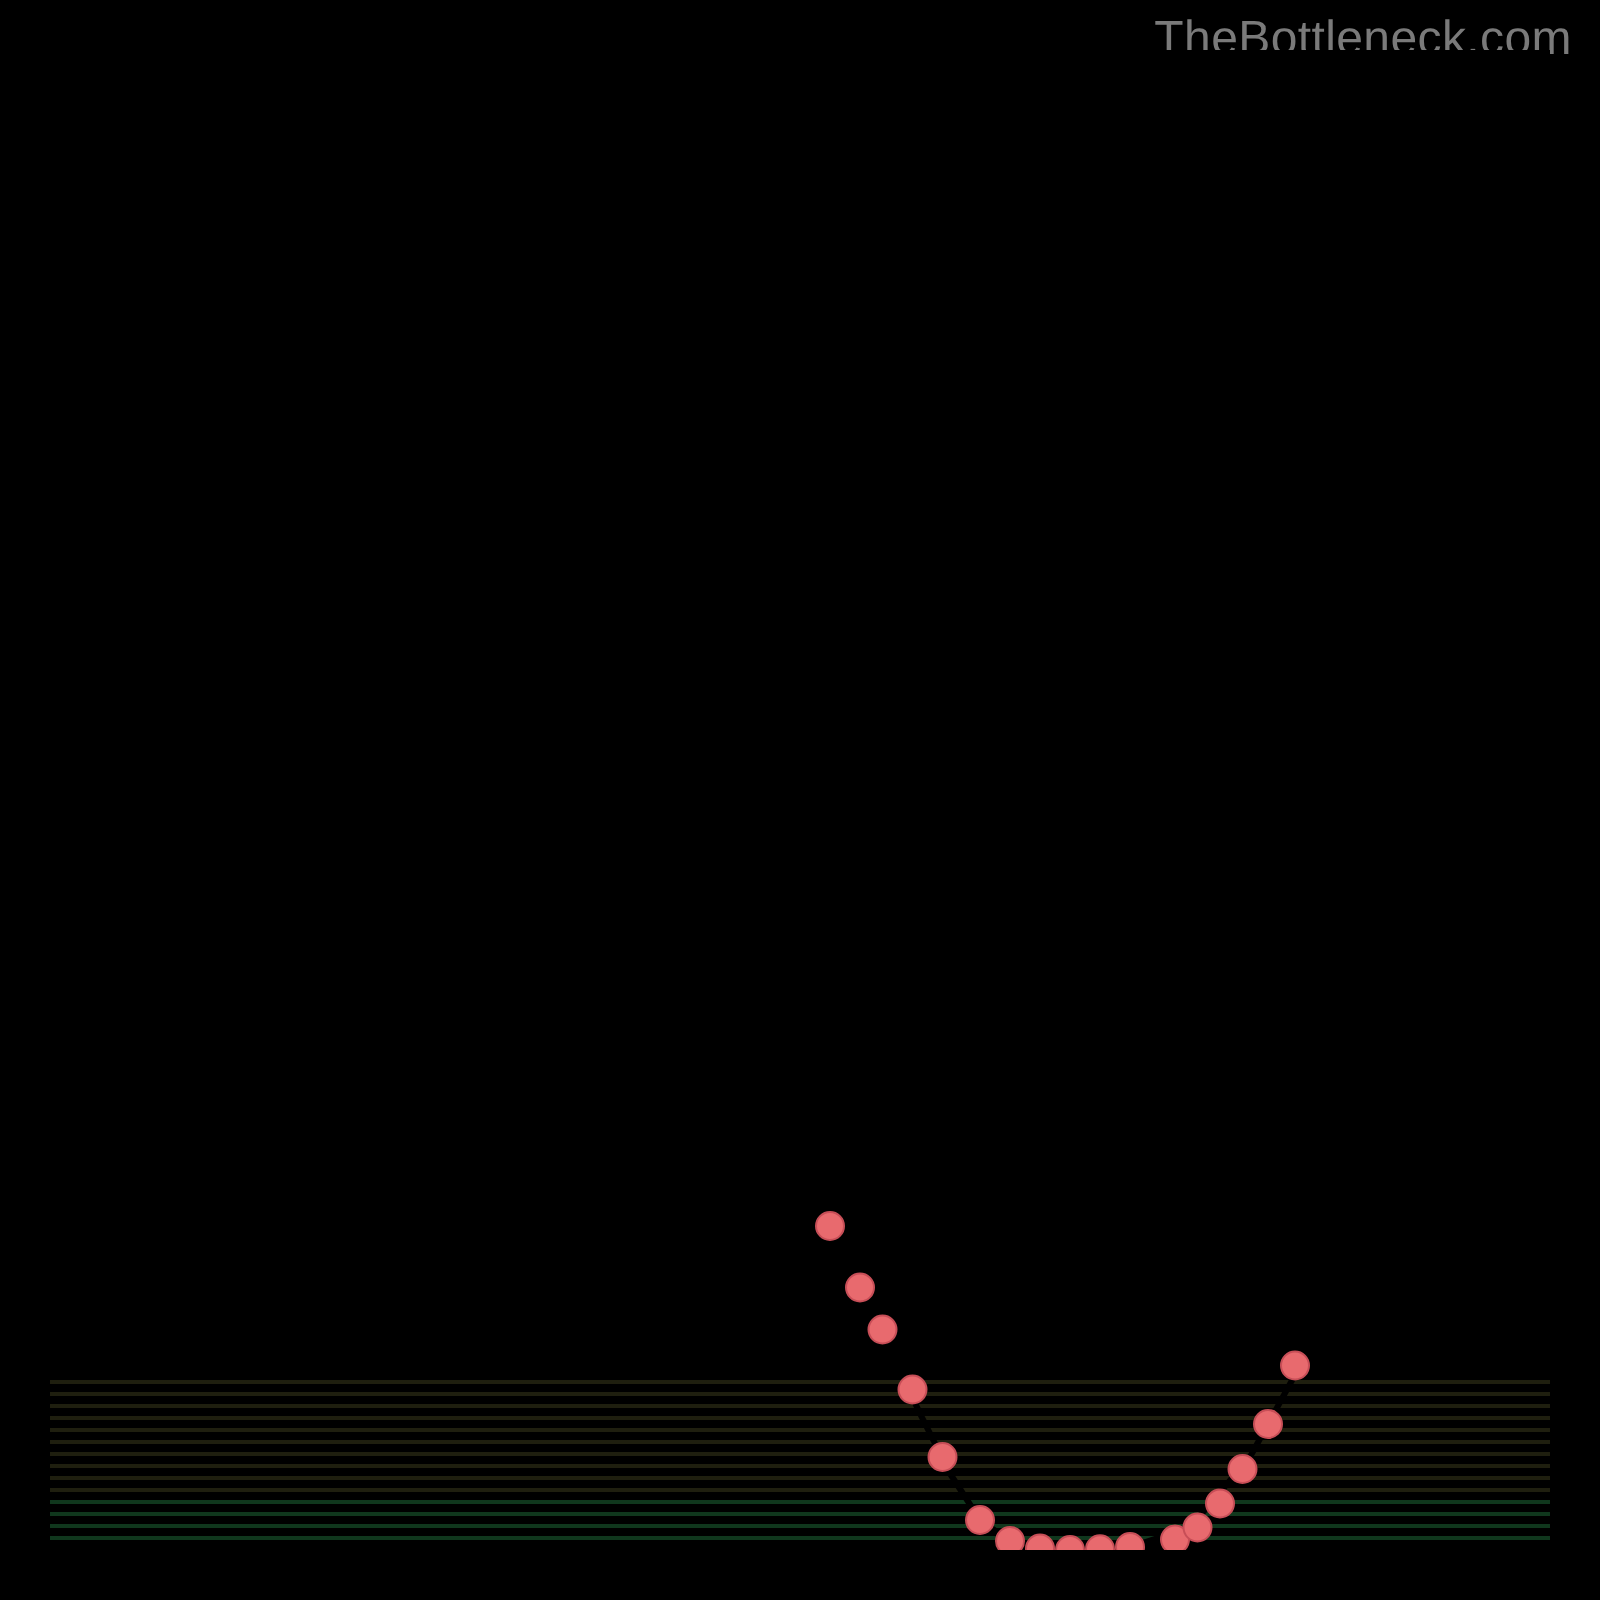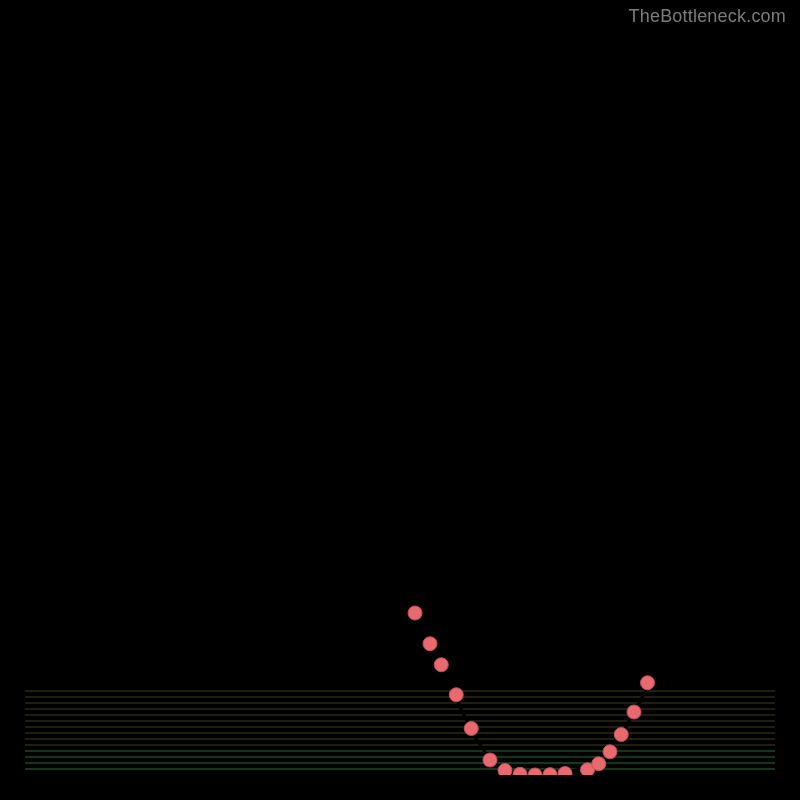--- a/index.html
+++ b/index.html
@@ -15,21 +15,21 @@
     position: relative;
     width: 800px;
     height: 800px;
     background: #000;
   }
   .watermark {
     position: absolute;
     top: 6px;
     right: 14px;
     color: #7a7a7a;
-    font-size: 18px;
+    font-size: 24px;
     font-weight: 400;
     letter-spacing: 0.2px;
   }
   .plot-outer {
     position: absolute;
     left: 25px;
     top: 25px;
     width: 750px;
     height: 750px;
     background: #000;

